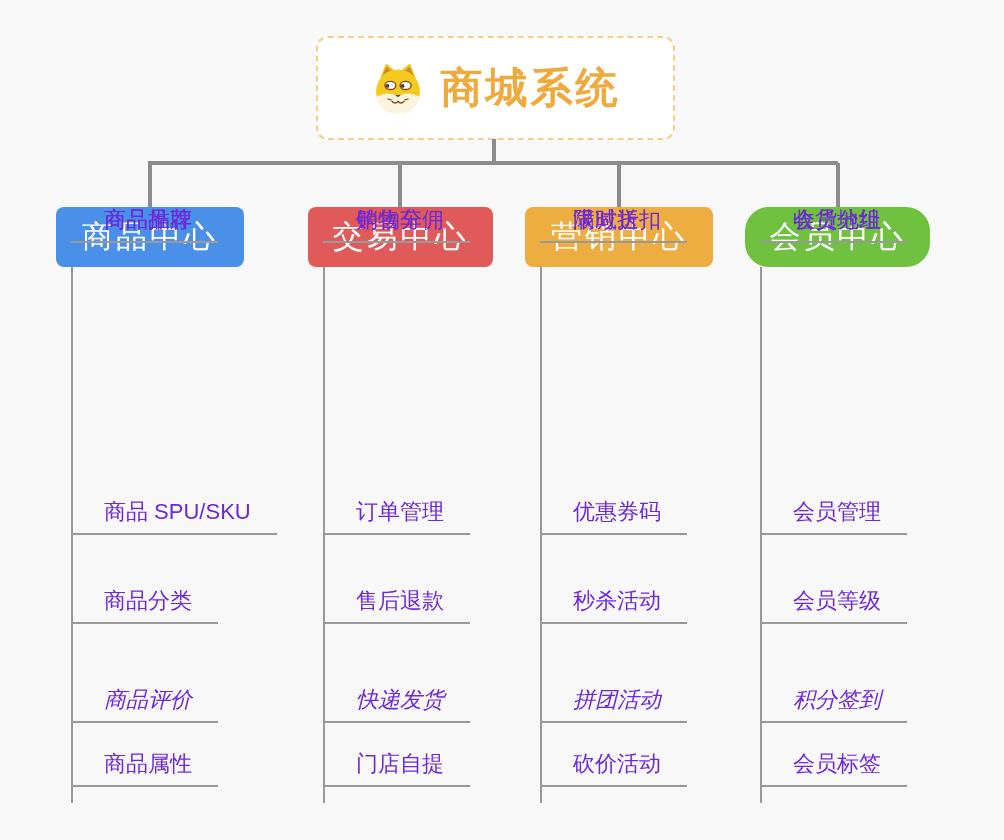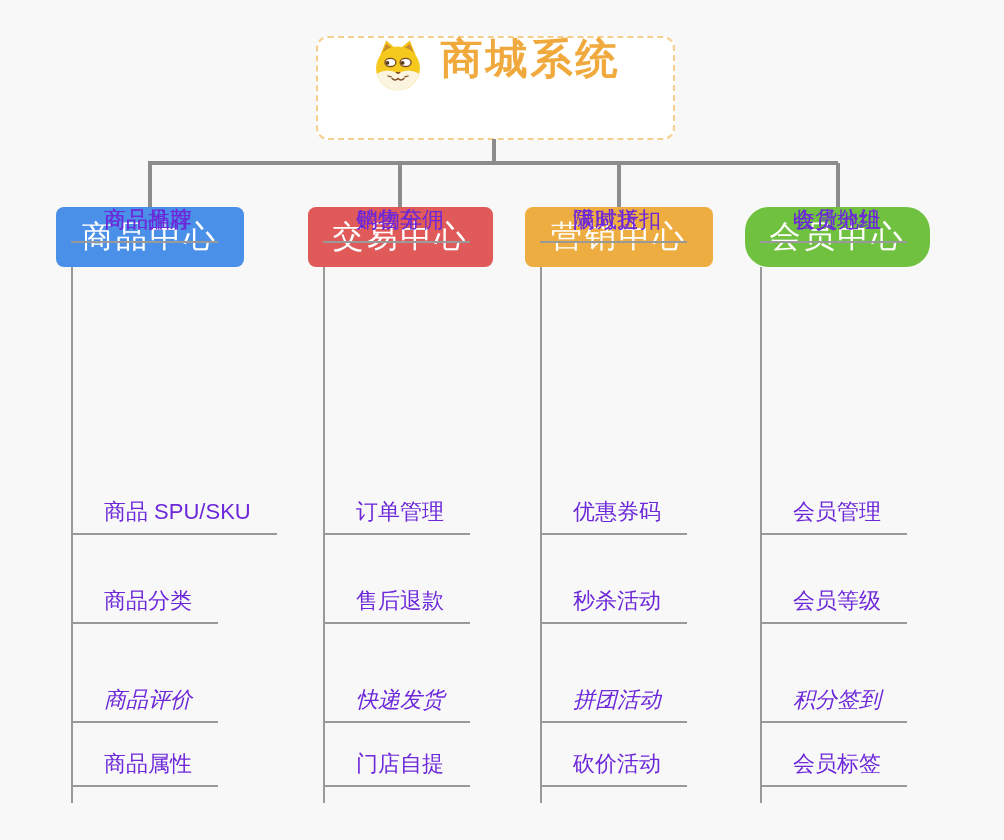--- a/index.html
+++ b/index.html
@@ -11,21 +11,21 @@
   }
   #canvas{position:relative;width:1004px;height:840px;}
 
   
   .root-node{
     position:absolute;left:316px;top:36px;width:359px;height:104px;
     background:#FFFFFF;
     border:2px dashed #F6CF8C;
     border-radius:12px;
     box-sizing:border-box;
-    display:flex;justify-content:center;gap:16px;
+    display:flex;align-items:center;justify-content:center;gap:16px;
   }
   .root-title{
     font-size:42px;font-weight:600;color:#F0A93C;letter-spacing:3px;
     line-height:1;white-space:nowrap;
   }
   .root-icon{width:54px;height:54px;flex:0 0 auto;}
 
   
   .line{position:absolute;background:#8C8C8C;}
   .root-stub{left:492px;top:139px;width:4px;height:24px;}

